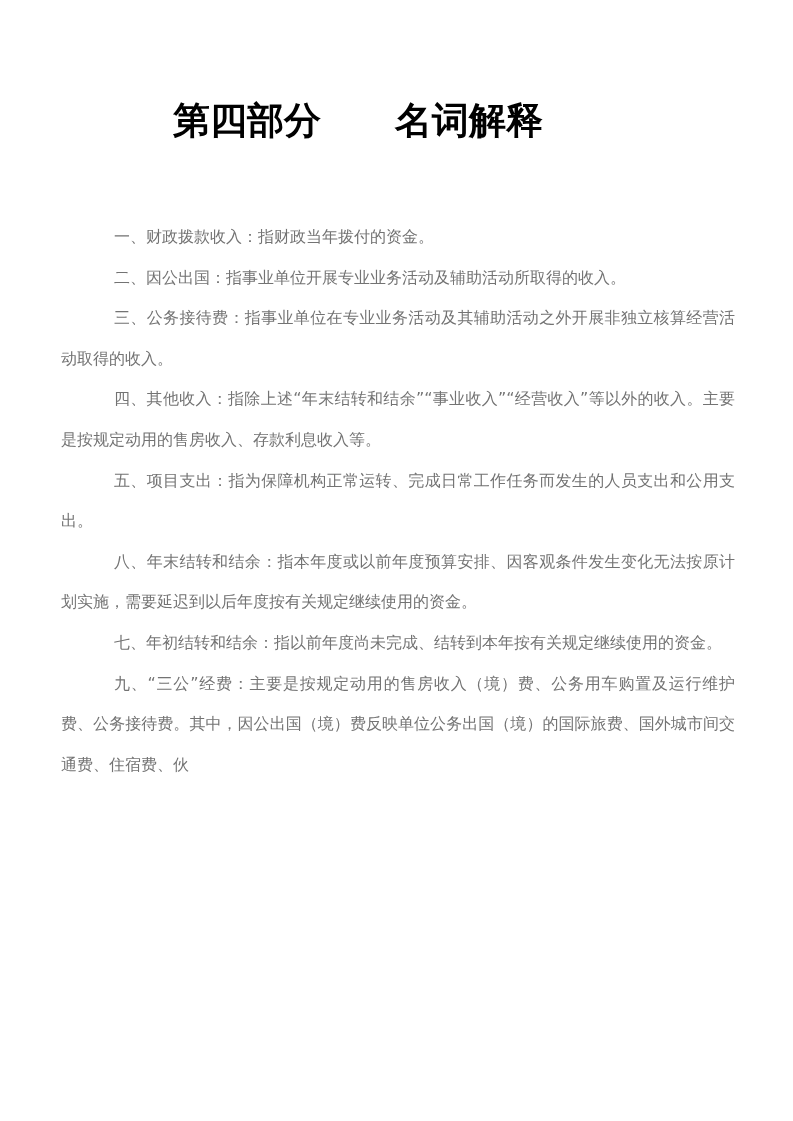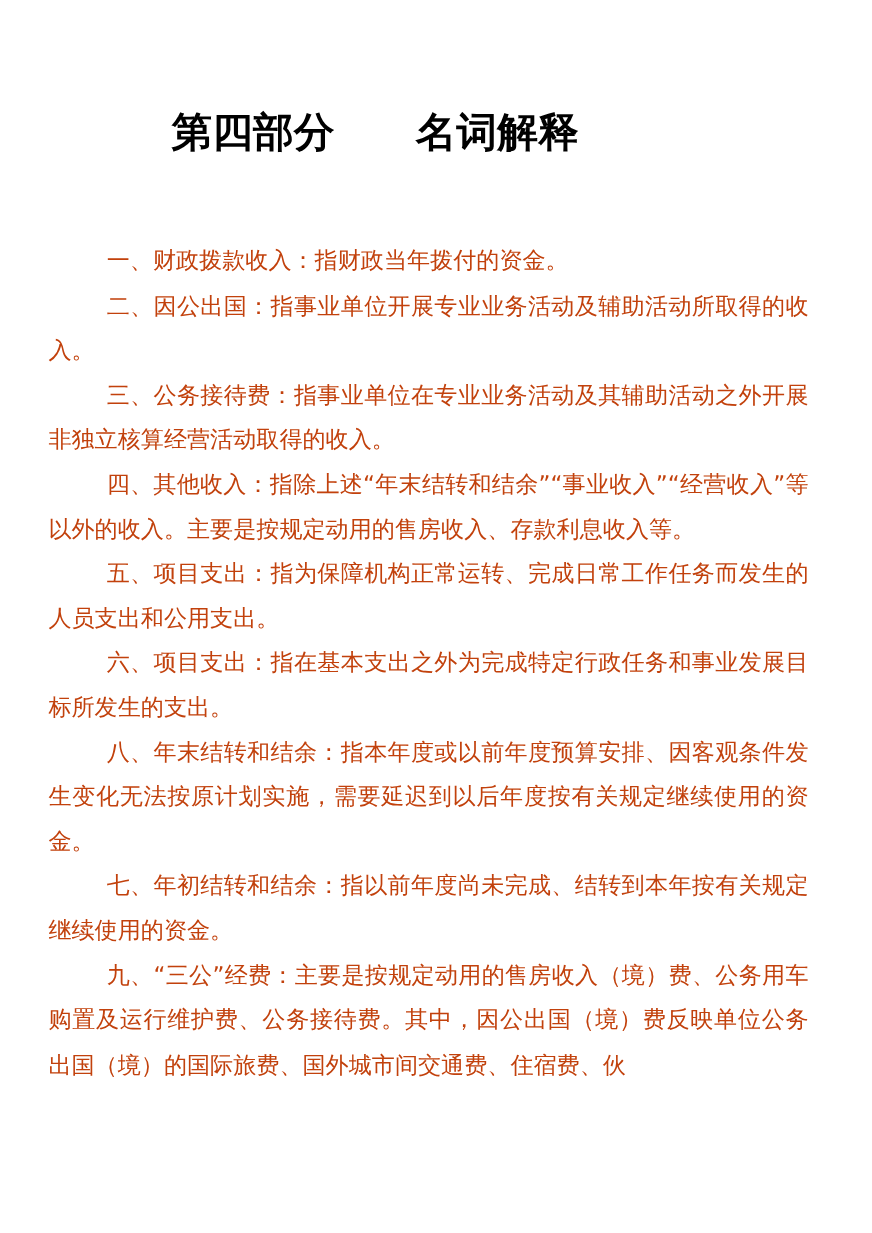--- a/index.html
+++ b/index.html
@@ -11,62 +11,61 @@
     height: 1121px;
     background: #ffffff;
     color: #000000;
     font-family: "DejaVu Sans", "Liberation Sans", sans-serif;
     overflow: hidden;
   }
   .page {
     box-sizing: border-box;
     width: 793px;
     height: 1121px;
-    padding: 98px 58px 0 44px;
+    padding: 98px 58px 0 61px;
   }
   .doc-title {
     margin: 0 0 0 112px;
     font-family: "DejaVu Serif", "Liberation Serif", serif;
     font-weight: 700;
     font-size: 37px;
     line-height: 44px;
     white-space: nowrap;
     color: #000000;
   }
   .title-gap {
     display: inline-block;
     width: 74px;
     height: 1px;
   }
   .doc-body {
     margin-top: 75px;
   }
   .para {
     margin: 0;
-    font-size: 21px;
+    font-size: 16px;
     line-height: 40.6px;
     text-align: justify;
     text-justify: inter-character;
     text-indent: 53px;
-    color: #c2410c;
+    color: #737373;
     font-family: "DejaVu Sans", "Liberation Sans", sans-serif;
   }
 </style>
 </head>
 <body>
 
 <div class="page">
 
   <h1 class="doc-title"><span>第四部分</span><span class="title-gap"></span><span>名词解释</span></h1>
 
   <div class="doc-body">
     <p class="para">一、财政拨款收入：指财政当年拨付的资金。</p>
     <p class="para">二、因公出国：指事业单位开展专业业务活动及辅助活动所取得的收入。</p>
     <p class="para">三、公务接待费：指事业单位在专业业务活动及其辅助活动之外开展非独立核算经营活动取得的收入。</p>
     <p class="para">四、其他收入：指除上述“年末结转和结余”“事业收入”“经营收入”等以外的收入。主要是按规定动用的售房收入、存款利息收入等。</p>
     <p class="para">五、项目支出：指为保障机构正常运转、完成日常工作任务而发生的人员支出和公用支出。</p>
-    <p class="para">六、项目支出：指在基本支出之外为完成特定行政任务和事业发展目标所发生的支出。</p>
     <p class="para">八、年末结转和结余：指本年度或以前年度预算安排、因客观条件发生变化无法按原计划实施，需要延迟到以后年度按有关规定继续使用的资金。</p>
     <p class="para">七、年初结转和结余：指以前年度尚未完成、结转到本年按有关规定继续使用的资金。</p>
     <p class="para">九、“三公”经费：主要是按规定动用的售房收入（境）费、公务用车购置及运行维护费、公务接待费。其中，因公出国（境）费反映单位公务出国（境）的国际旅费、国外城市间交通费、住宿费、伙</p>
   </div>
 
 </div>
 
 </body></html>

